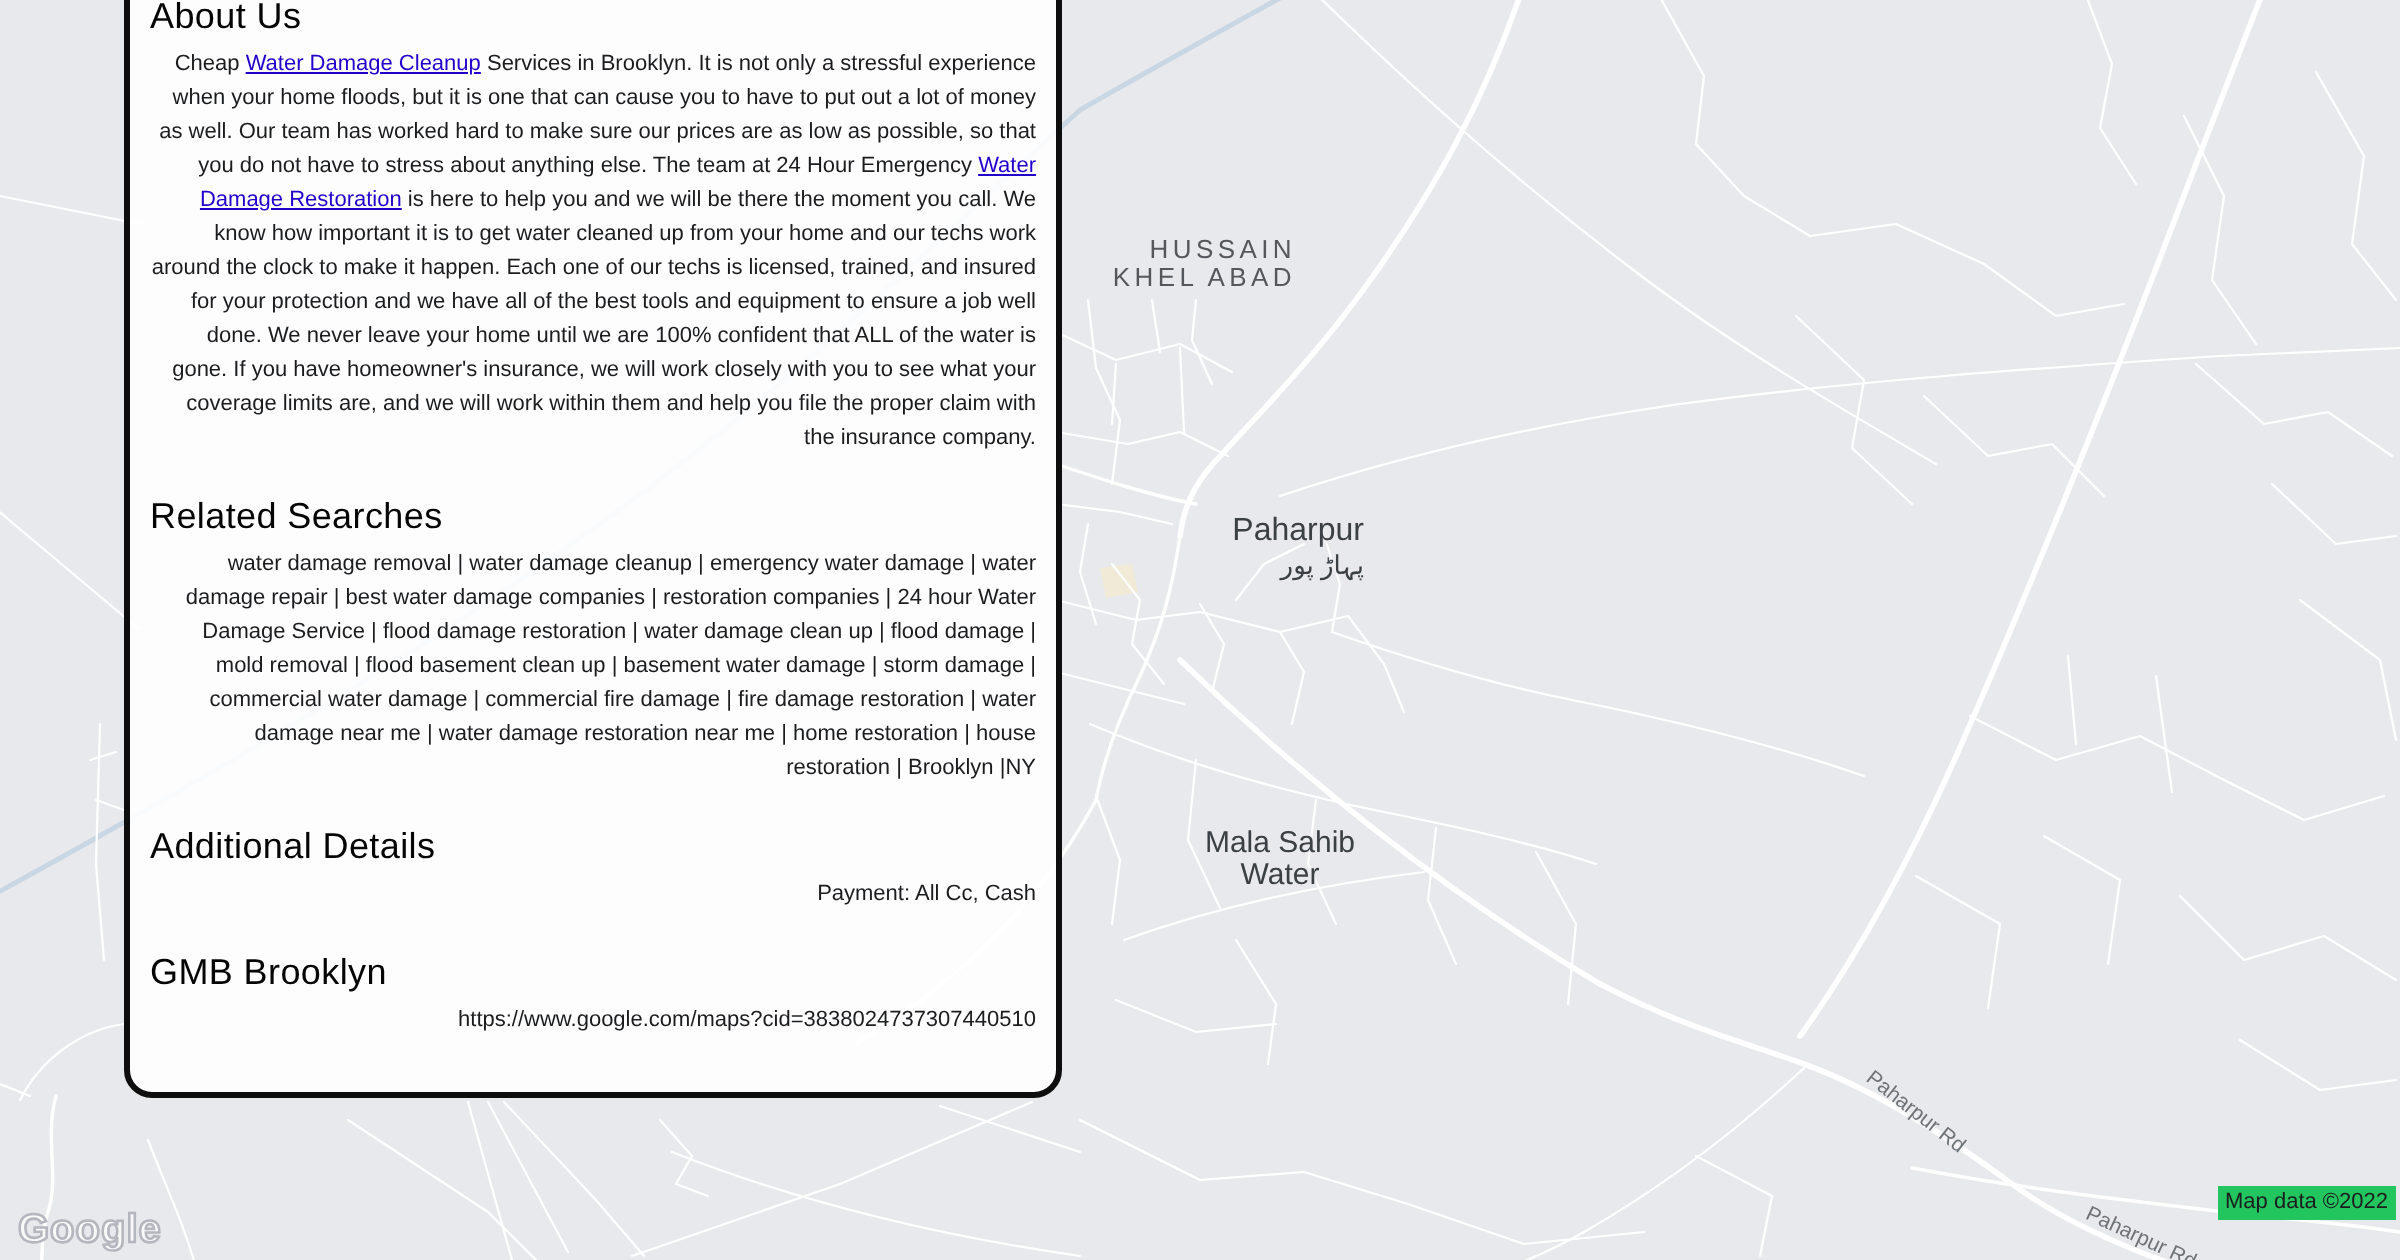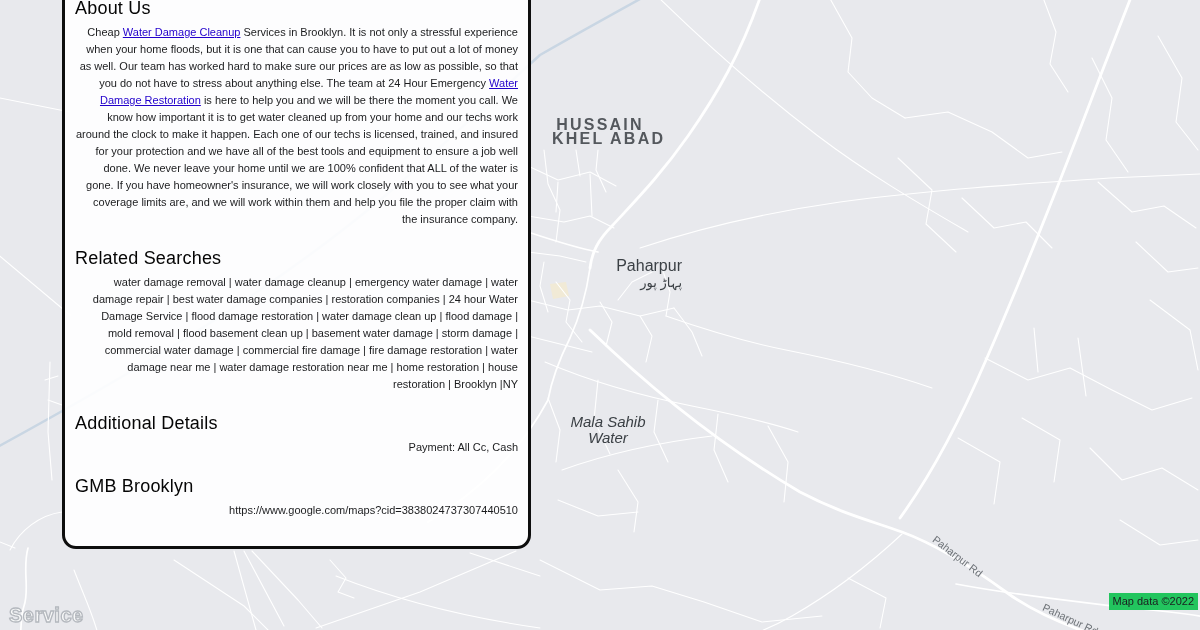--- a/index.html
+++ b/index.html
@@ -4,21 +4,21 @@
 <style>
   html,body{margin:0;padding:0;}
   body{width:1200px;height:630px;overflow:hidden;font-family:"Liberation Sans",sans-serif;}
   .stage{position:relative;width:1200px;height:630px;background:#e8e9ed;overflow:hidden;}
 
   
   .map{position:absolute;inset:0;}
   .map svg{position:absolute;left:0;top:0;}
   .map-label{position:absolute;color:#3b4045;text-align:center;
     text-shadow:0 0 2px #e8e9ed,0 0 2px #e8e9ed,0 0 3px #e8e9ed;white-space:nowrap;}
-  .locality{font-size:16px;font-weight:700;letter-spacing:2.2px;color:#54585d;line-height:14px;}
+  .locality{font-size:13px;font-weight:400;letter-spacing:2.2px;color:#54585d;line-height:14px;text-align:right;}
   .city{font-size:16px;line-height:18px;}
   .city .native{font-size:13px;line-height:16px;}
   .town{font-size:15px;line-height:16px;}
   .road-label{position:absolute;font-size:10.5px;color:#6e7378;white-space:nowrap;
     transform-origin:0 0;text-shadow:0 0 2px #e8e9ed,0 0 2px #e8e9ed;}
   .google-logo{position:absolute;left:9px;bottom:3px;font-size:20px;font-weight:700;
     letter-spacing:.5px;color:rgba(255,255,255,.88);-webkit-text-stroke:1.3px #b4b8be;
     text-shadow:0 0 1px #c3c7cc;}
   .attribution{position:absolute;right:2px;bottom:20px;background:#22c55e;color:#1b1d1f;
     font-size:11px;line-height:14px;padding:1px 4px 2px;z-index:3;}
@@ -135,29 +135,29 @@
     <div class="map-label locality" style="left:552px;top:118px;width:96px;">
       <div>HUSSAIN</div>
       <div>KHEL ABAD</div>
     </div>
 
     <div class="map-label city" style="left:558px;top:257px;width:124px;text-align:right;">
       <div>Paharpur</div>
       <div class="native">پہاڑ پور</div>
     </div>
 
-    <div class="map-label town" style="left:548px;top:414px;width:120px;font-style:italic;">
+    <div class="map-label town" style="left:580px;top:414px;width:120px;">
       <div>Mala Sahib</div>
       <div>Water</div>
     </div>
 
     <div class="road-label" style="left:938px;top:533px;transform:rotate(38deg);">Paharpur Rd</div>
     <div class="road-label" style="left:1046px;top:601px;transform:rotate(25deg);">Paharpur Rd</div>
 
-    <div class="google-logo">Service</div>
+    <div class="google-logo">Google</div>
     <div class="attribution">Map data ©2022</div>
   </div>
 
   <div class="card">
     <h2>About Us</h2>
     <p><span>Cheap </span><a>Water Damage Cleanup</a><span> Services in Brooklyn. It is not only a stressful experience when your home floods, but it is one that can cause you to have to put out a lot of money as well. Our team has worked hard to make sure our prices are as low as possible, so that you do not have to stress about anything else. The team at 24 Hour Emergency </span><a>Water Damage Restoration</a><span> is here to help you and we will be there the moment you call. We know how important it is to get water cleaned up from your home and our techs work around the clock to make it happen. Each one of our techs is licensed, trained, and insured for your protection and we have all of the best tools and equipment to ensure a job well done. We never leave your home until we are 100% confident that ALL of the water is gone. If you have homeowner's insurance, we will work closely with you to see what your coverage limits are, and we will work within them and help you file the proper claim with the insurance company.</span></p>
 
     <h2>Related Searches</h2>
     <p>water damage removal | water damage cleanup | emergency water damage | water damage repair | best water damage companies | restoration companies | 24 hour Water Damage Service | flood damage restoration | water damage clean up | flood damage | mold removal | flood basement clean up | basement water damage | storm damage | commercial water damage | commercial fire damage | fire damage restoration | water damage near me | water damage restoration near me | home restoration | house restoration | Brooklyn |NY</p>
 

